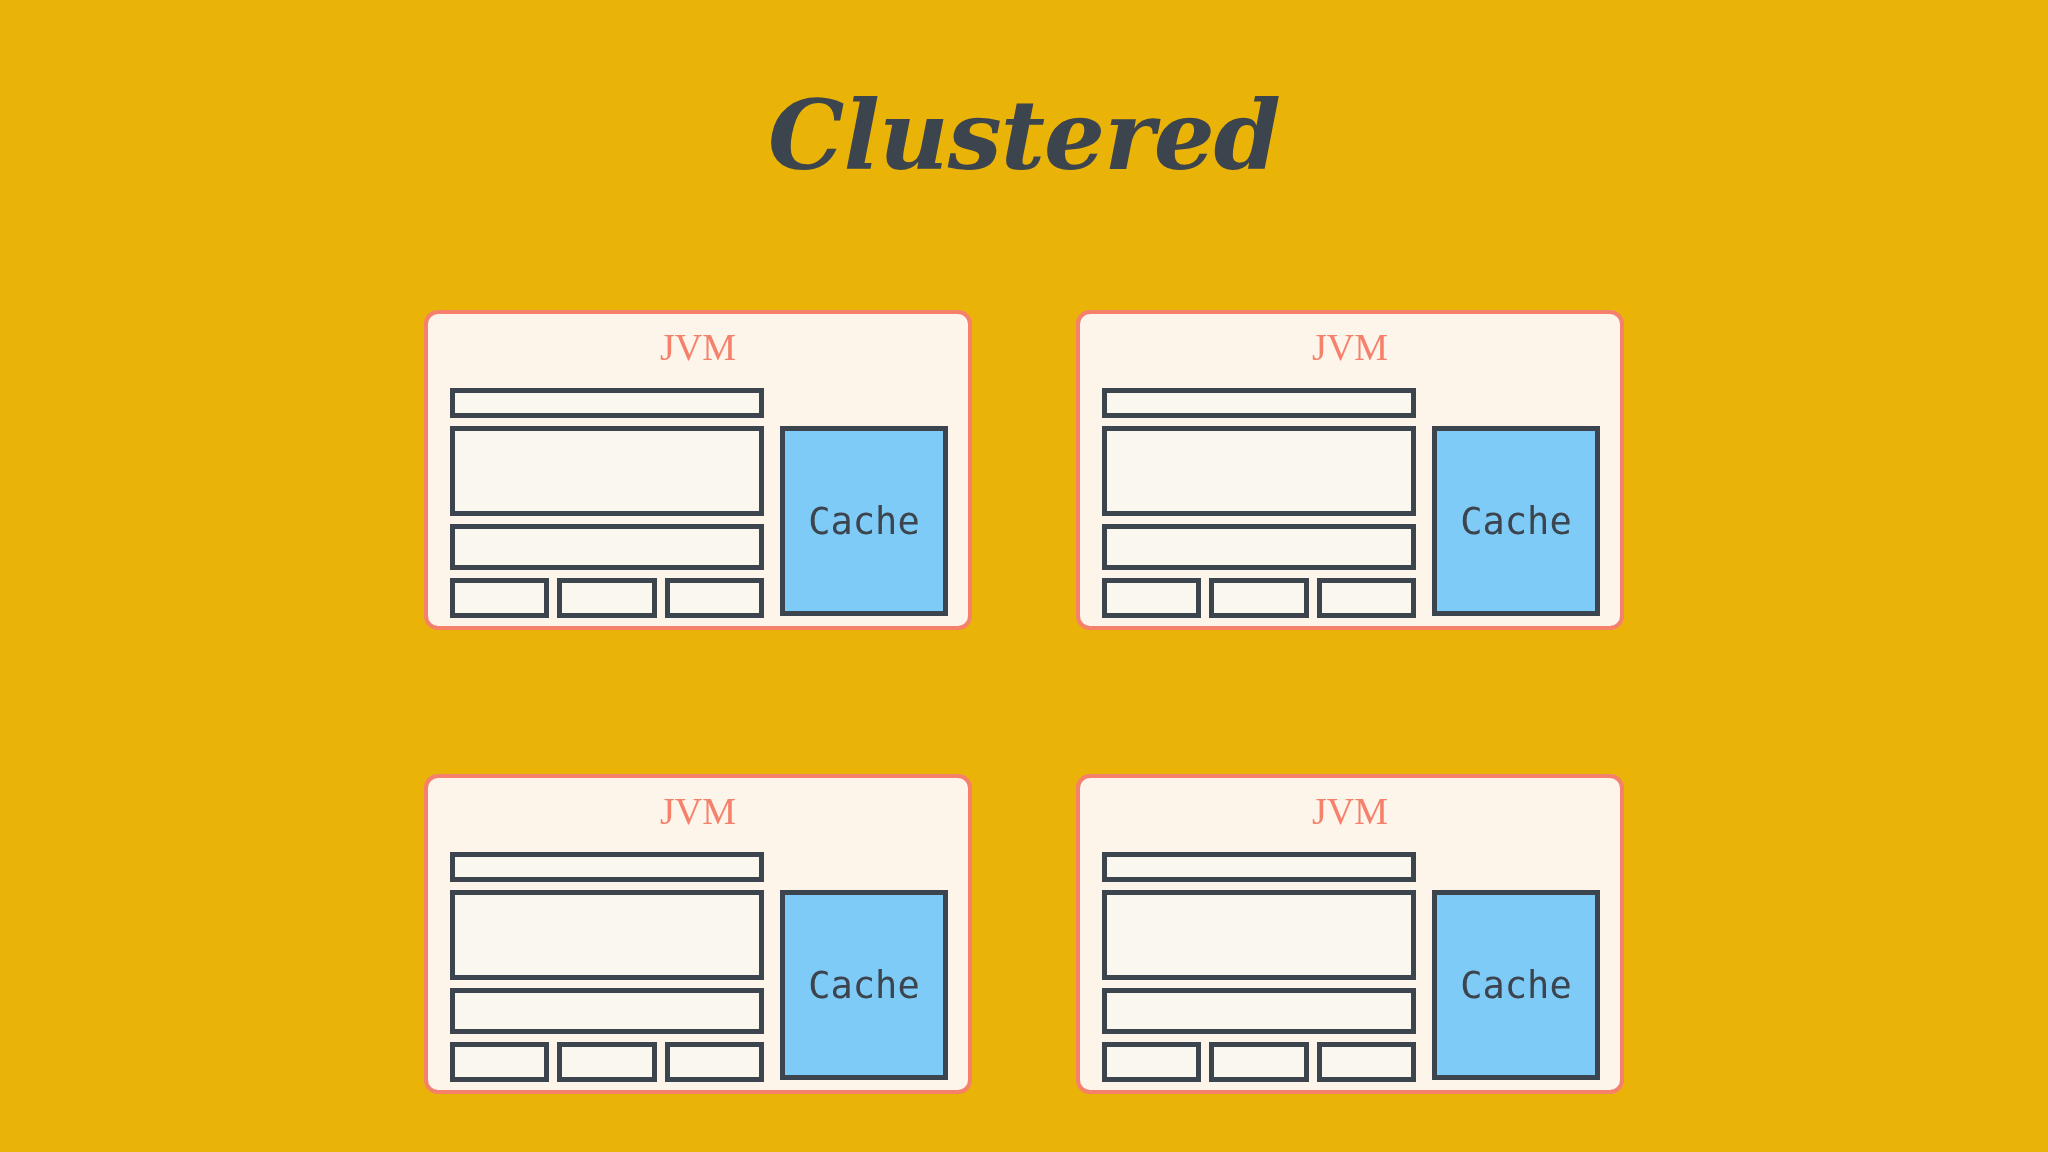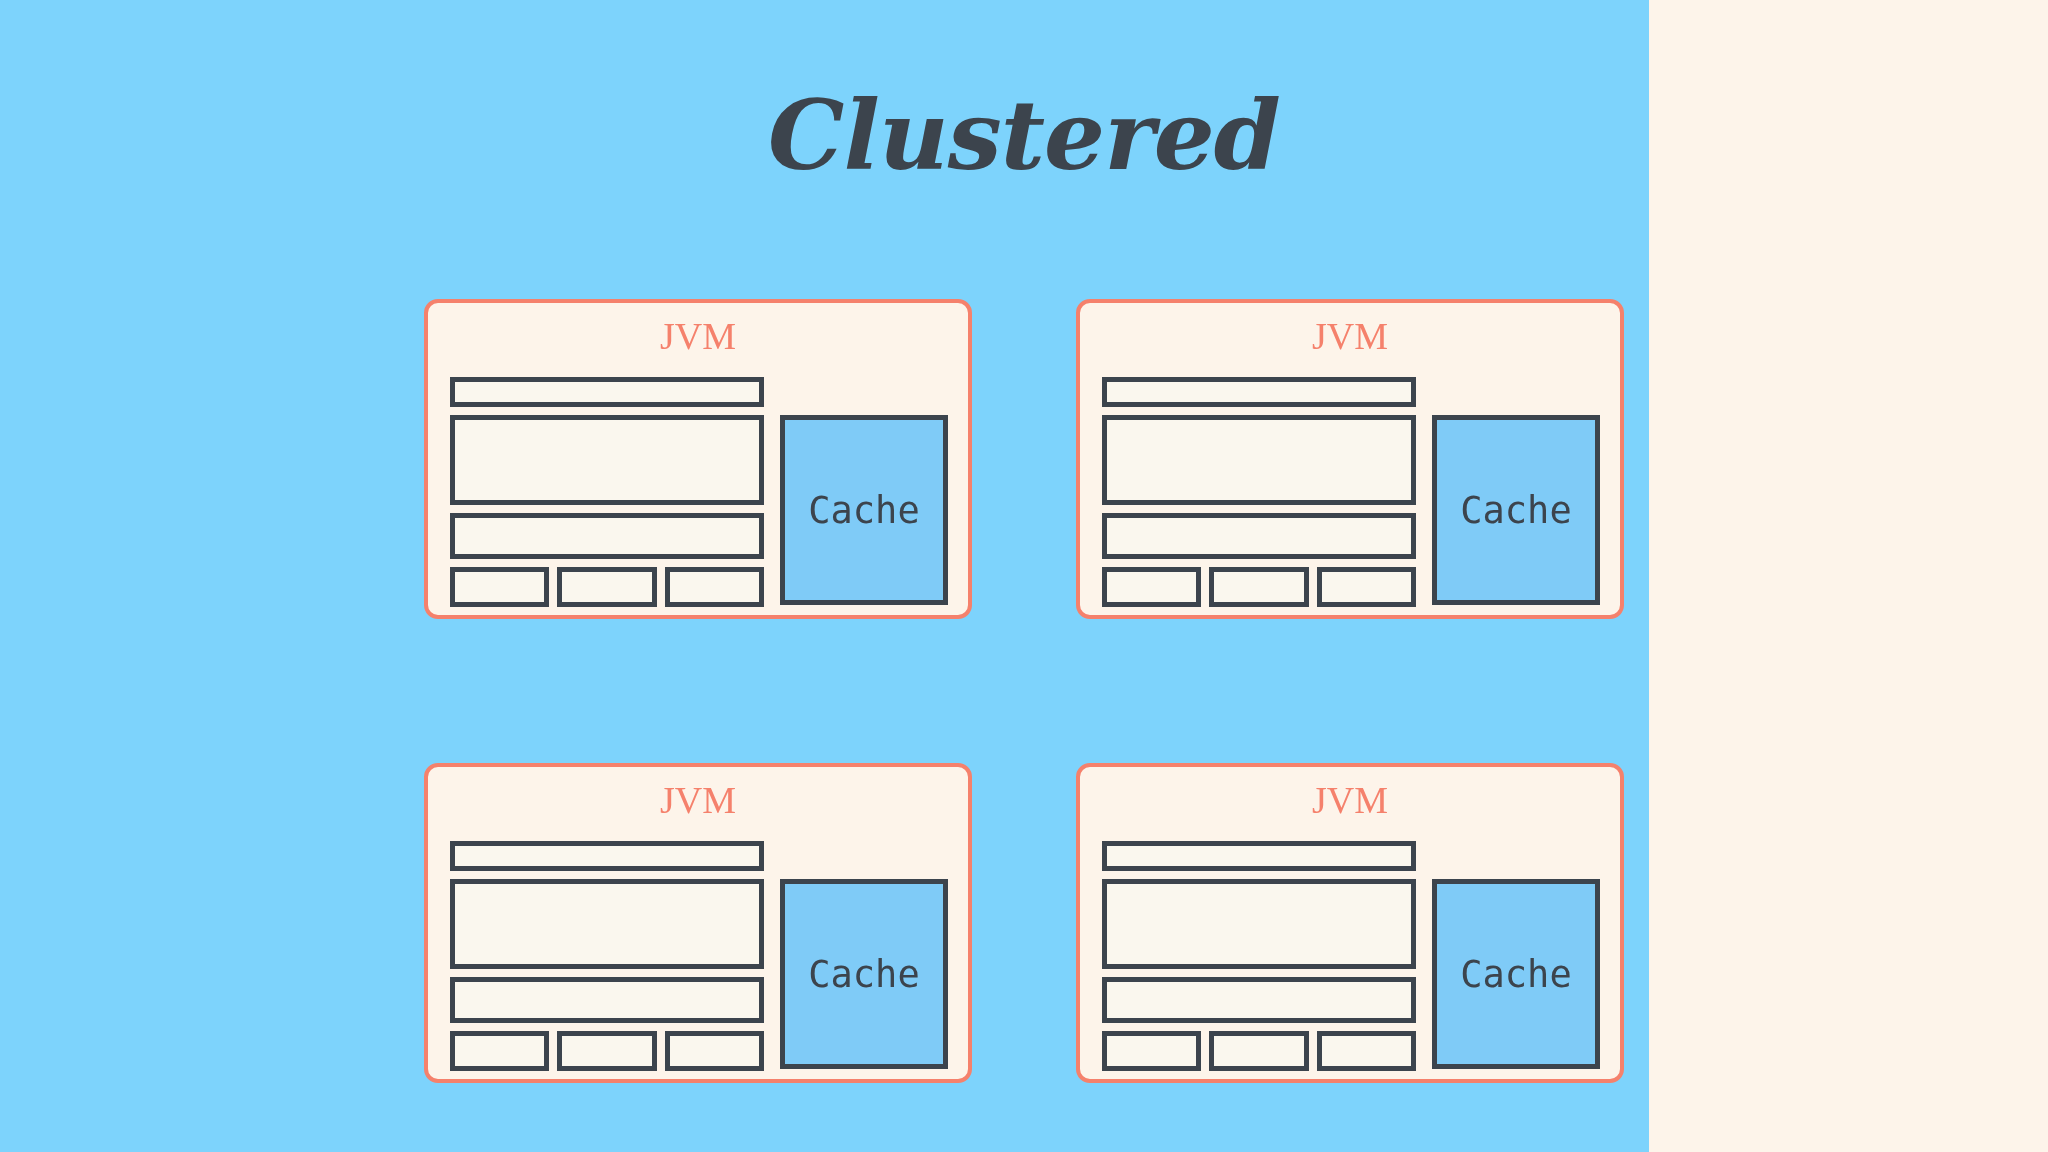--- a/index.html
+++ b/index.html
@@ -10,23 +10,23 @@
     width: 2048px;
     height: 1152px;
     background: #FDF4EA;
     font-family: "Liberation Serif", serif;
     overflow: hidden;
     position: relative;
   }
 
   #page {
     position: relative;
-    width: 1649px;
+    width: 2048px;
     height: 1152px;
-    background: #7dd3fc;
+    background: #eab308;
   }
 
   
   #title {
     position: absolute;
     left: 0;
     top: 88px;
     width: 2048px;
     text-align: center;
     font-family: "DejaVu Serif", "Liberation Serif", serif;
@@ -35,21 +35,21 @@
     font-size: 96px;
     line-height: 1.0;
     color: #3C444D;
     letter-spacing: -1px;
   }
 
   
   #grid {
     position: absolute;
     left: 424px;
-    top: 299px;
+    top: 310px;
     width: 1200px;
     height: 790px;
   }
 
   .jvm-card {
     position: absolute;
     width: 548px;
     height: 320px;
     box-sizing: border-box;
     background: #FDF4EA;

